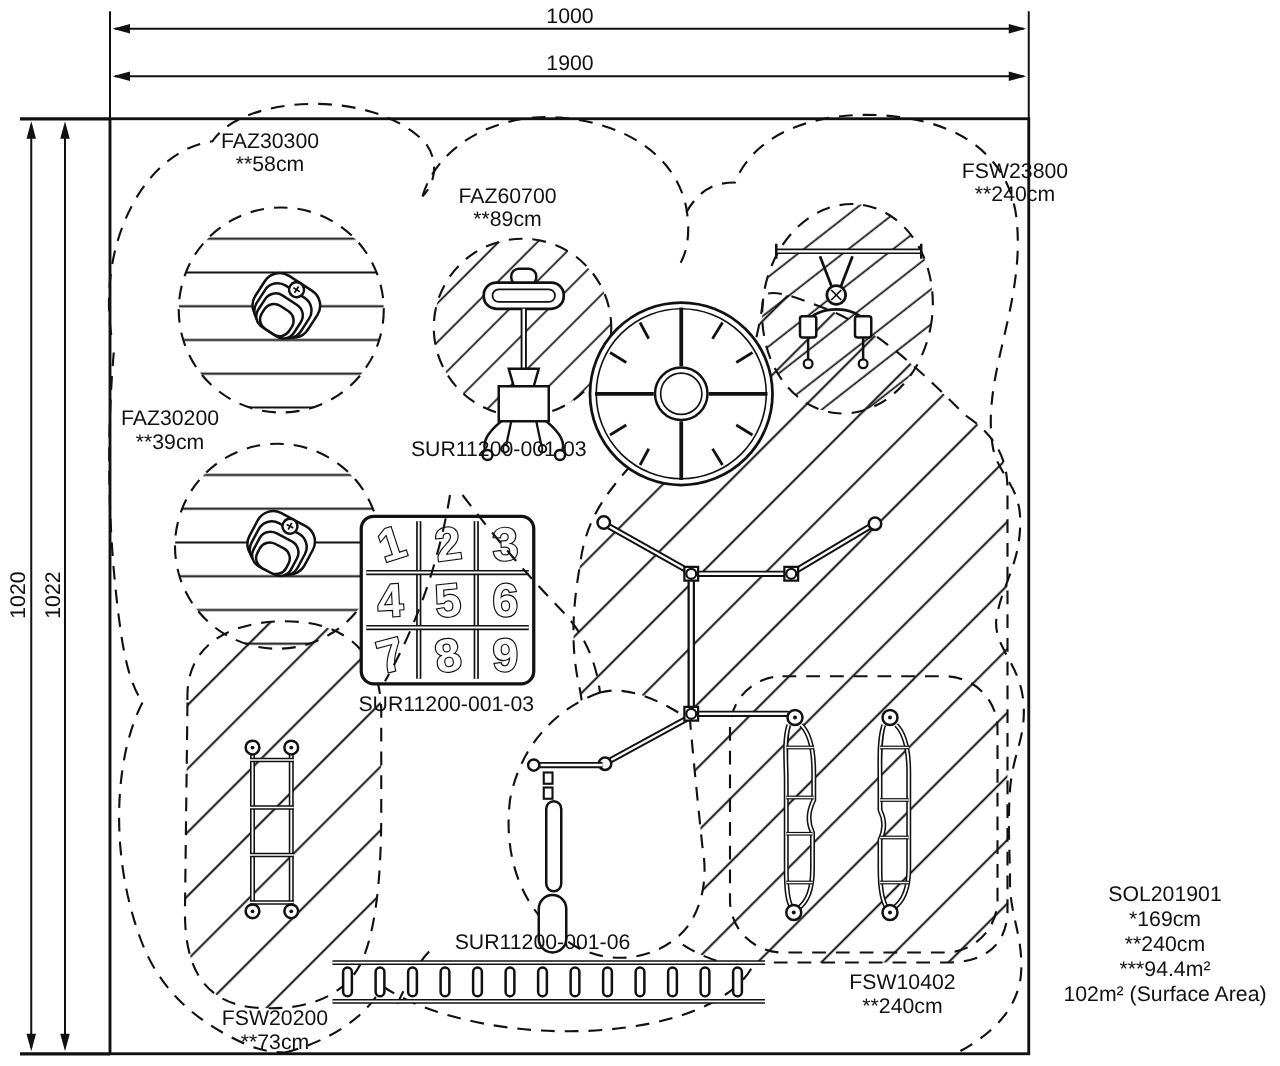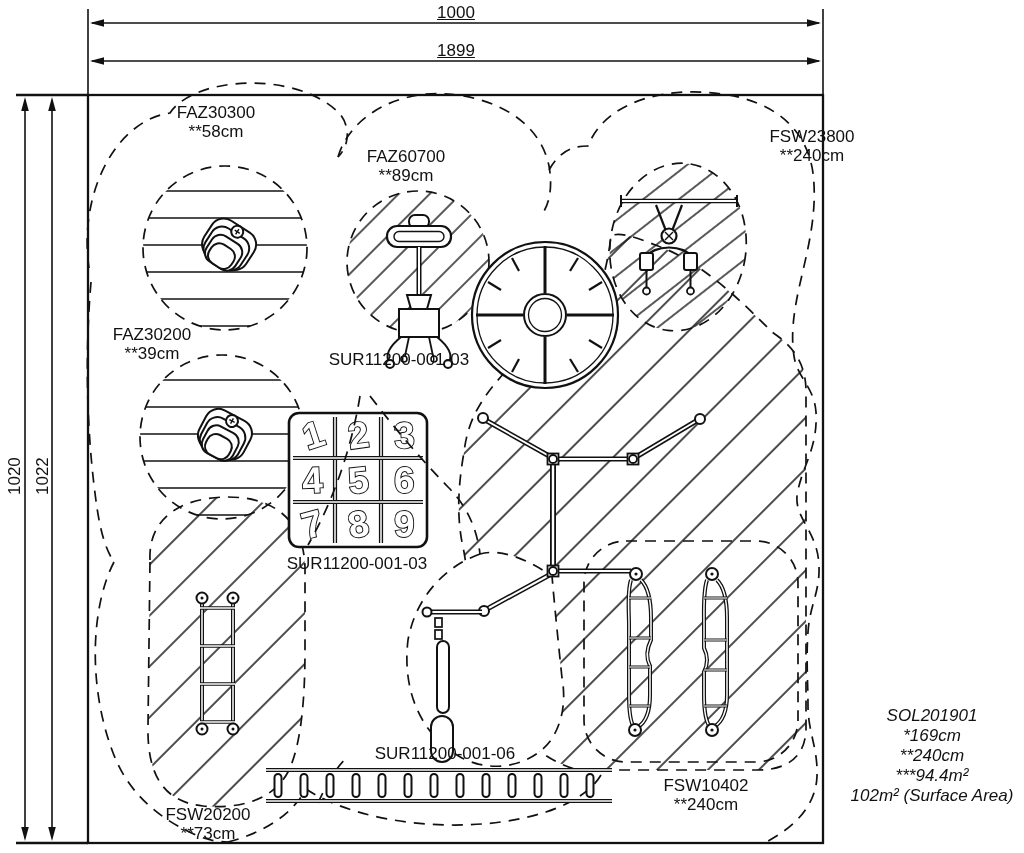--- a/index.html
+++ b/index.html
@@ -2,22 +2,22 @@
 <html><head>
 <meta charset="utf-8">
 <style>
   html,body{margin:0;padding:0;background:#fff;}
   .stage{position:relative;width:1024px;height:853px;background:#fff;overflow:hidden;
          font-family:"Liberation Sans",sans-serif;color:#111;}
   .stage svg{position:absolute;left:0;top:0;}
   .lbl{position:absolute;transform:translateX(-50%);display:flex;flex-direction:column;
        align-items:center;font-size:17px;line-height:18.5px;white-space:nowrap;
        text-align:center;z-index:5;}
-  .summary{line-height:20px;font-style:italic;}
-  .dimlbl{position:absolute;transform:translateX(-50%);font-size:17px;white-space:nowrap;z-index:5;text-decoration:underline;}
+  .summary{line-height:20px;}
+  .dimlbl{position:absolute;transform:translateX(-50%);font-size:17px;white-space:nowrap;z-index:5;}
   text.dimv{font-family:"Liberation Sans",sans-serif;font-size:17px;fill:#111;}
   text.num{font-family:"Liberation Sans",sans-serif;font-size:37px;font-weight:bold;
            fill:#fff;stroke:#111;stroke-width:1.9px;paint-order:stroke fill;}
 </style>
 </head>
 <body>
 
 <div class="stage">
 
 <svg width="1024" height="853" viewBox="0 0 1024 853">
@@ -332,52 +332,52 @@
     <polygon points="25,841 21.2,827 28.8,827" fill="#111" stroke="none"></polygon>
     <line x1="52" y1="100" x2="52" y2="838" stroke-width="1.6"></line>
     <polygon points="52,97 48.2,111 55.8,111" fill="#111" stroke="none"></polygon>
     <polygon points="52,841 48.2,827 55.8,827" fill="#111" stroke="none"></polygon>
   </g>
   <text class="dimv" transform="rotate(-90 14 470)" x="-11" y="476">1020</text>
   <text class="dimv" transform="rotate(-90 42 470)" x="17" y="476">1022</text>
 </svg>
 
 <div class="dimlbl" style="left:456px;top:3px">1000</div>
-<div class="dimlbl" style="left:456px;top:41px">1899</div>
+<div class="dimlbl" style="left:456px;top:41px">1900</div>
 
 <div class="lbl" style="left:216px;top:104px">
   <span>FAZ30300</span>
   <span>**58cm</span>
 </div>
 <div class="lbl" style="left:406px;top:148px">
   <span>FAZ60700</span>
   <span>**89cm</span>
 </div>
 <div class="lbl" style="left:812px;top:128px">
   <span>FSW23800</span>
   <span>**240cm</span>
 </div>
-<div class="lbl" style="left:152px;top:326px">
+<div class="lbl" style="left:136px;top:326px">
   <span>FAZ30200</span>
   <span>**39cm</span>
 </div>
 <div class="lbl" style="left:399px;top:351px">
   <span>SUR11200-001-03</span>
 </div>
 <div class="lbl" style="left:357px;top:555px">
   <span>SUR11200-001-03</span>
 </div>
-<div class="lbl" style="left:445px;top:745px">
+<div class="lbl" style="left:434px;top:745px">
   <span>SUR11200-001-06</span>
 </div>
-<div class="lbl" style="left:208px;top:806px">
+<div class="lbl" style="left:220px;top:806px">
   <span>FSW20200</span>
   <span>**73cm</span>
 </div>
-<div class="lbl" style="left:706px;top:777px">
+<div class="lbl" style="left:722px;top:777px">
   <span>FSW10402</span>
   <span>**240cm</span>
 </div>
 
 <div class="lbl summary" style="left:932px;top:706px">
   <span>SOL201901</span>
   <span>*169cm</span>
   <span>**240cm</span>
   <span>***94.4m²</span>
   <span>102m² (Surface Area)</span>

